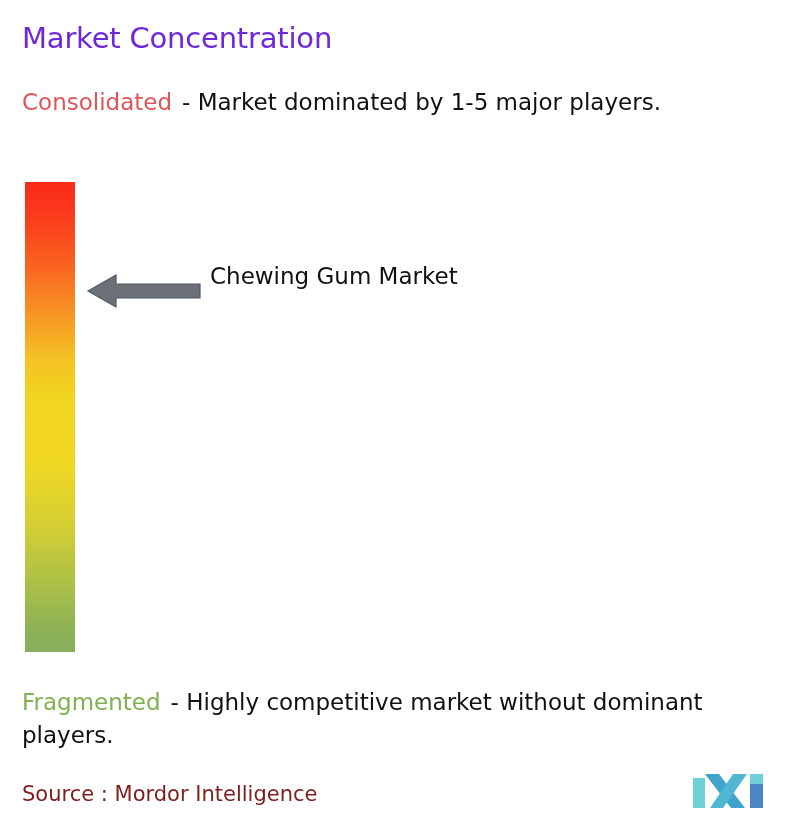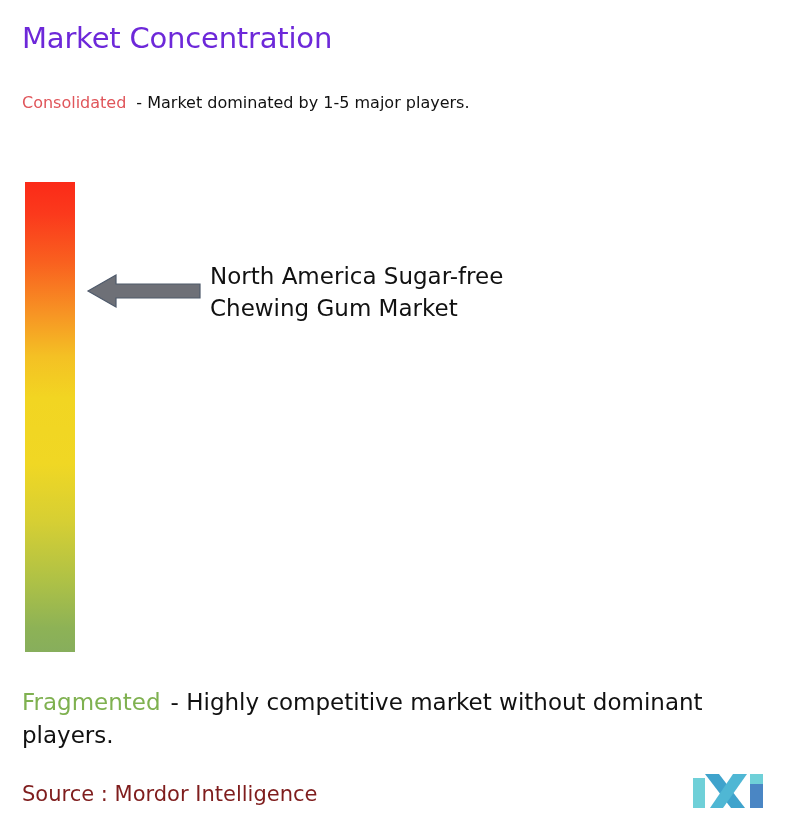--- a/index.html
+++ b/index.html
@@ -33,21 +33,21 @@
     letter-spacing: -0.2px;
     white-space: nowrap;
   }
 
   
   .legend-top {
     position: absolute;
     left: 22px;
     top: 86px;
     width: 750px;
-    font-size: 16px;
+    font-size: 23px;
     line-height: 33px;
     color: #111111;
     font-weight: 400;
   }
   .legend-bottom {
     position: absolute;
     left: 22px;
     top: 686px;
     width: 770px;
     font-size: 23px;
@@ -154,21 +154,20 @@
 
   <div class="gradient-bar"></div>
 
   <div class="arrow-wrap">
     <svg viewBox="0 0 116 38" xmlns="http://www.w3.org/2000/svg">
       <polygon points="2,19 30,3 30,12 114,12 114,26 30,26 30,35" fill="#6e7077" stroke="#4f5a6b" stroke-width="1.2" stroke-linejoin="miter"></polygon>
     </svg>
   </div>
 
   <div class="arrow-label">
-    <div>North America Sugar-free</div>
     <div>Chewing Gum Market</div>
   </div>
 
   <div class="legend-bottom">
     <span class="term-fragmented">Fragmented</span><span class="term-sep"></span><span>- Highly competitive market without dominant players.</span>
   </div>
 
   <div class="source-line">Source :  Mordor Intelligence</div>
 
   <div class="brand-logo">

